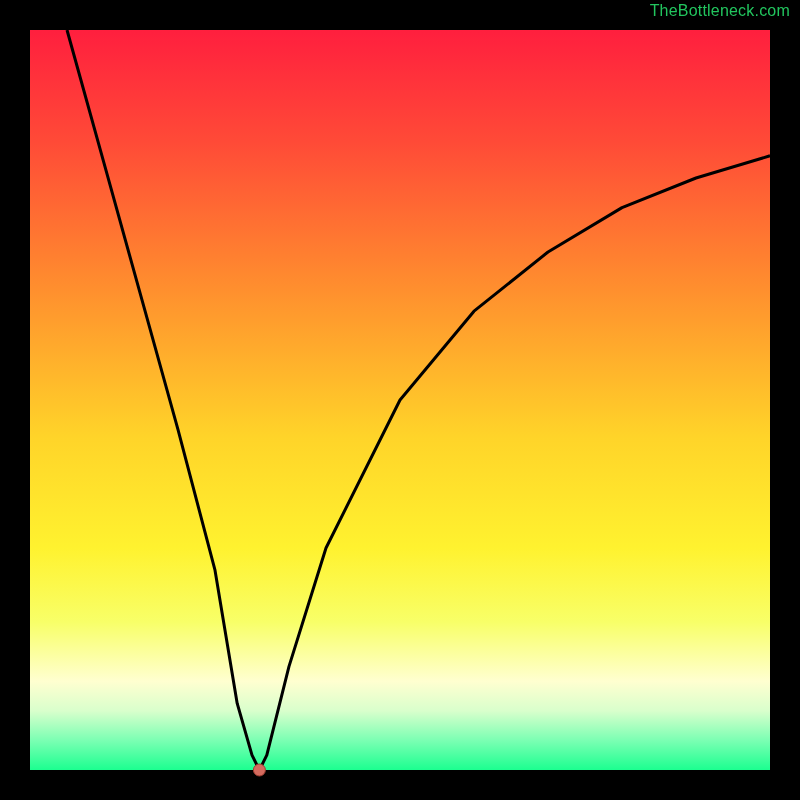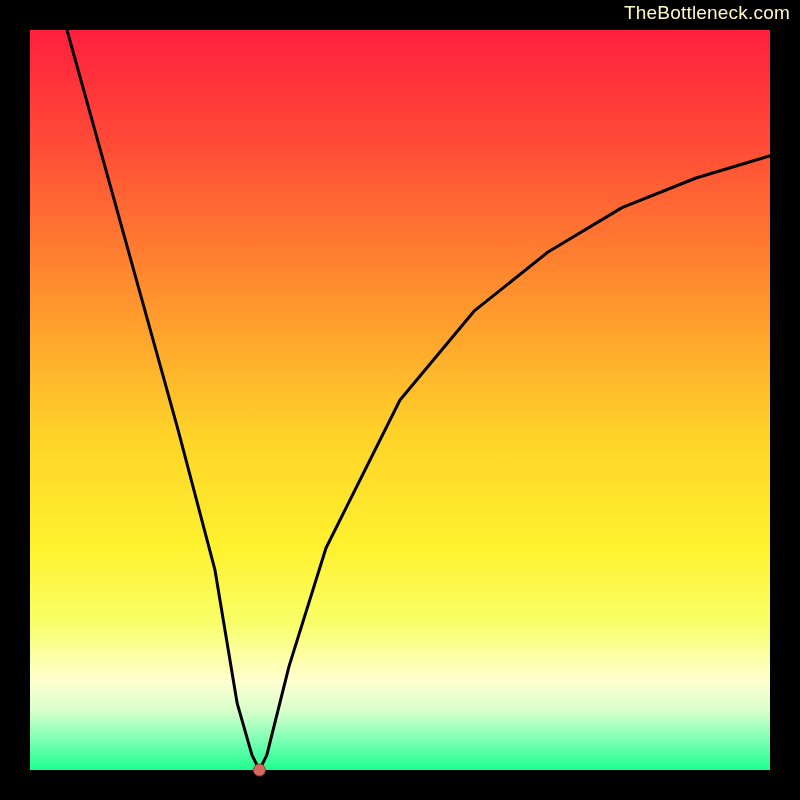--- a/index.html
+++ b/index.html
@@ -14,22 +14,22 @@
   .frame {
     position: relative;
     width: 800px;
     height: 800px;
     background: #000;
   }
   .watermark {
     position: absolute;
     top: 2px;
     right: 10px;
-    color: #fef9c3;
-    font-size: 19px;
+    color: #22c55e;
+    font-size: 16px;
     font-weight: 400;
     letter-spacing: 0.2px;
     z-index: 10;
   }
   svg {
     position: absolute;
     top: 0;
     left: 0;
   }
 </style>

